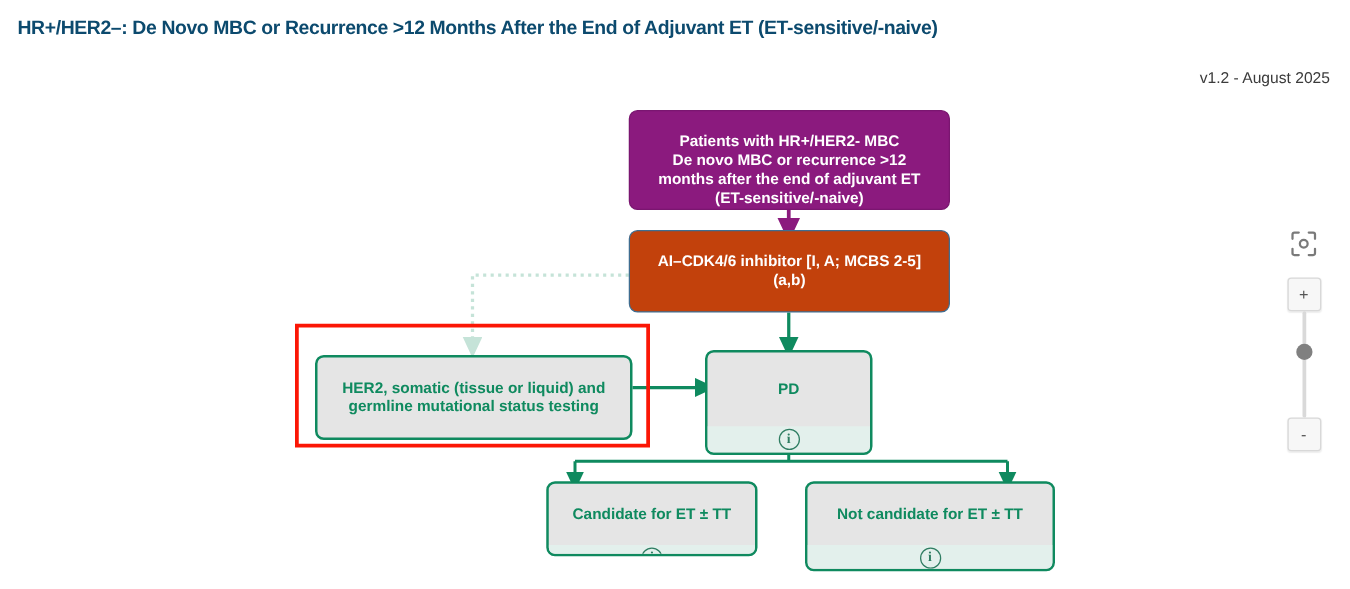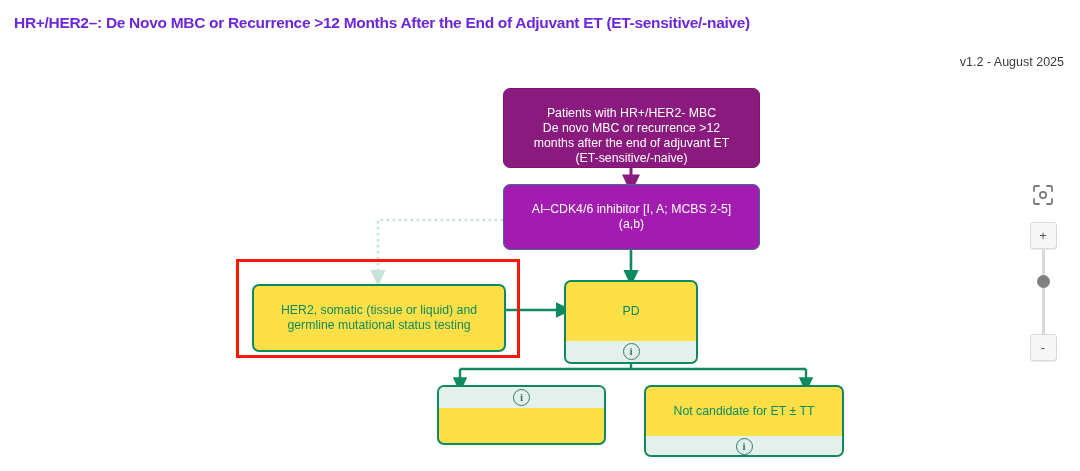--- a/index.html
+++ b/index.html
@@ -17,21 +17,21 @@
   }
 
   
   #page-title {
     position: absolute;
     left: 14px;
     top: 14px;
     font-size: 15.5px;
     font-weight: bold;
     letter-spacing: -0.3px;
-    color: #6d28d9;
+    color: #0c4a6e;
     white-space: nowrap;
   }
   #version-label {
     position: absolute;
     right: 16px;
     top: 55px;
     font-size: 12.5px;
     color: #3b3b3b;
     white-space: nowrap;
   }
@@ -61,21 +61,21 @@
     overflow: hidden;
     display: flex;
     flex-direction: column;
   }
   .node-title {
     flex: 1 1 auto;
     display: flex;
     align-items: center;
     justify-content: center;
     text-align: center;
-    font-weight: normal;
+    font-weight: bold;
     line-height: 1.22;
     padding: 17px 7px;
     white-space: pre-line;
   }
   .node-info {
     flex: 0 0 auto;
     background: #e3f0ec;
     display: flex;
     align-items: center;
     justify-content: center;
@@ -87,31 +87,31 @@
     background: #8b1a7e;
     border: 1px solid #7a1670;
   }
   .node.purple .node-title {
     color: #ffffff;
     font-size: 12.3px;
   }
 
   
   .node.blue {
-    background: #a21caf;
+    background: #c2410c;
     border: 1.5px solid #3f6d90;
   }
   .node.blue .node-title {
     color: #ffffff;
     font-size: 12.3px;
   }
 
   
   .node.green {
-    background: #fde047;
+    background: #e5e5e5;
     border: 2px solid #0f8a5f;
   }
   .node.green .node-title {
     color: #0f8a5f;
     font-size: 12.3px;
   }
 
   
   .info-glyph {
     width: 15px;
@@ -249,20 +249,21 @@
   <div id="selection-box" style="left:236px; top:187px; width:284px; height:99px;"></div>
 
   <div class="node green" style="left:564px; top:208px; width:134px; height:84px;">
     <div class="node-title">PD</div>
     <div class="node-info">
       <span class="info-glyph">i</span>
     </div>
   </div>
 
   <div class="node green" style="left:437px; top:313px; width:169px; height:60px;">
+    <div class="node-title">Candidate for ET ± TT</div>
     <div class="node-info">
       <span class="info-glyph">i</span>
     </div>
   </div>
 
   <div class="node green" style="left:644px; top:313px; width:200px; height:72px;">
     <div class="node-title">Not candidate for ET ± TT</div>
     <div class="node-info">
       <span class="info-glyph">i</span>
     </div>

